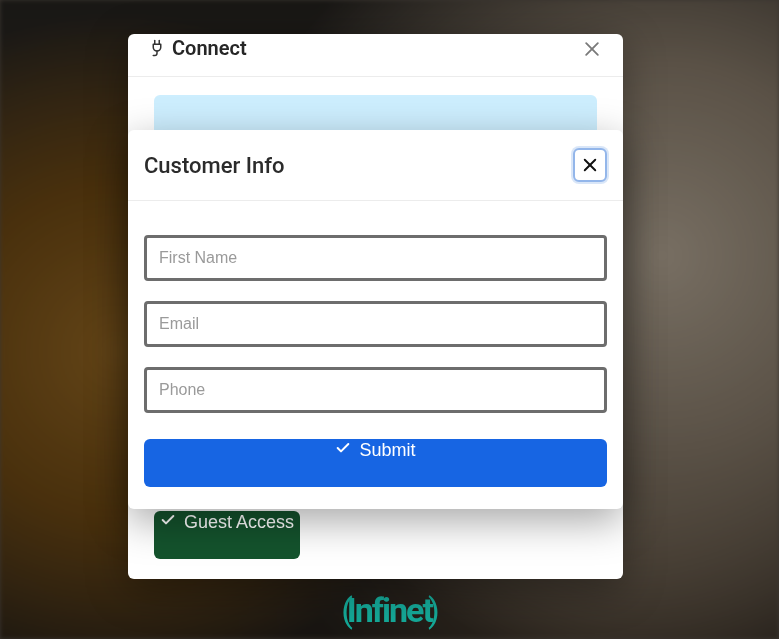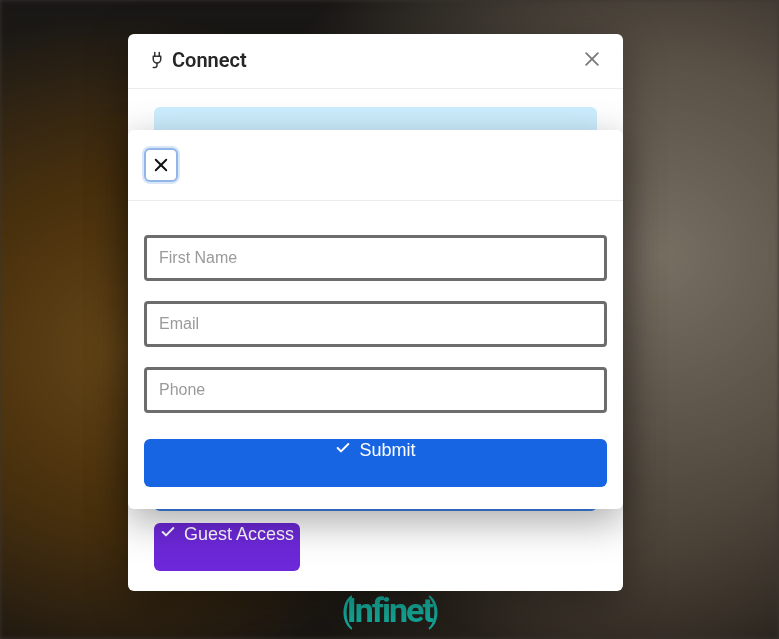--- a/index.html
+++ b/index.html
@@ -45,23 +45,23 @@
     left: 128px;
     top: 34px;
     width: 495px;
     background: #fff;
     border-radius: 6px;
     box-shadow: 0 10px 40px rgba(0,0,0,0.35);
     overflow: hidden;
   }
   .back-header {
     display: flex;
-    align-items: flex-start;
+    align-items: flex-end;
     justify-content: space-between;
-    padding: 14px 20px 16px 20px;
+    padding: 2px 20px 16px 20px;
     border-bottom: 1px solid #ececec;
   }
   .back-title-wrap {
     display: flex;
     align-items: center;
     gap: 6px;
   }
   .plug-icon svg { display: block; }
   .back-title {
     font-size: 20px;
@@ -104,21 +104,21 @@
     box-sizing: border-box;
   }
   .blue-btn.partial {
     background: #3f86f0;
     height: 28px;
     border-radius: 0 0 6px 6px;
     margin: 0 6px 12px 6px;
     width: auto;
   }
   .blue-btn.solid {
-    background: #6d28d9;
+    background: #14532d;
     margin: 0 6px 0 6px;
     width: auto;
   }
   .check-icon svg { display:block; }
 
   
   .dialog-front {
     position: absolute;
     left: 128px;
     top: 130px;
@@ -213,20 +213,21 @@
           <polyline points="4 12 9 17 20 6"></polyline>
         </svg>
       </span>
       <span>Guest Access</span>
     </button>
   </div>
 </div>
 
 <div class="dialog-front">
   <div class="front-header">
+    <span class="front-title">Customer Info</span>
     <button class="front-close">
       <svg width="20" height="20" viewBox="0 0 24 24" fill="none" stroke="currentColor" stroke-width="2.6" stroke-linecap="round">
         <line x1="5" y1="5" x2="19" y2="19"></line>
           <line x1="19" y1="5" x2="5" y2="19"></line>
       </svg>
     </button>
   </div>
   <div class="front-body">
     <input class="field" type="text" placeholder="First Name" style="">
     <input class="field" type="text" placeholder="Email" style="">

